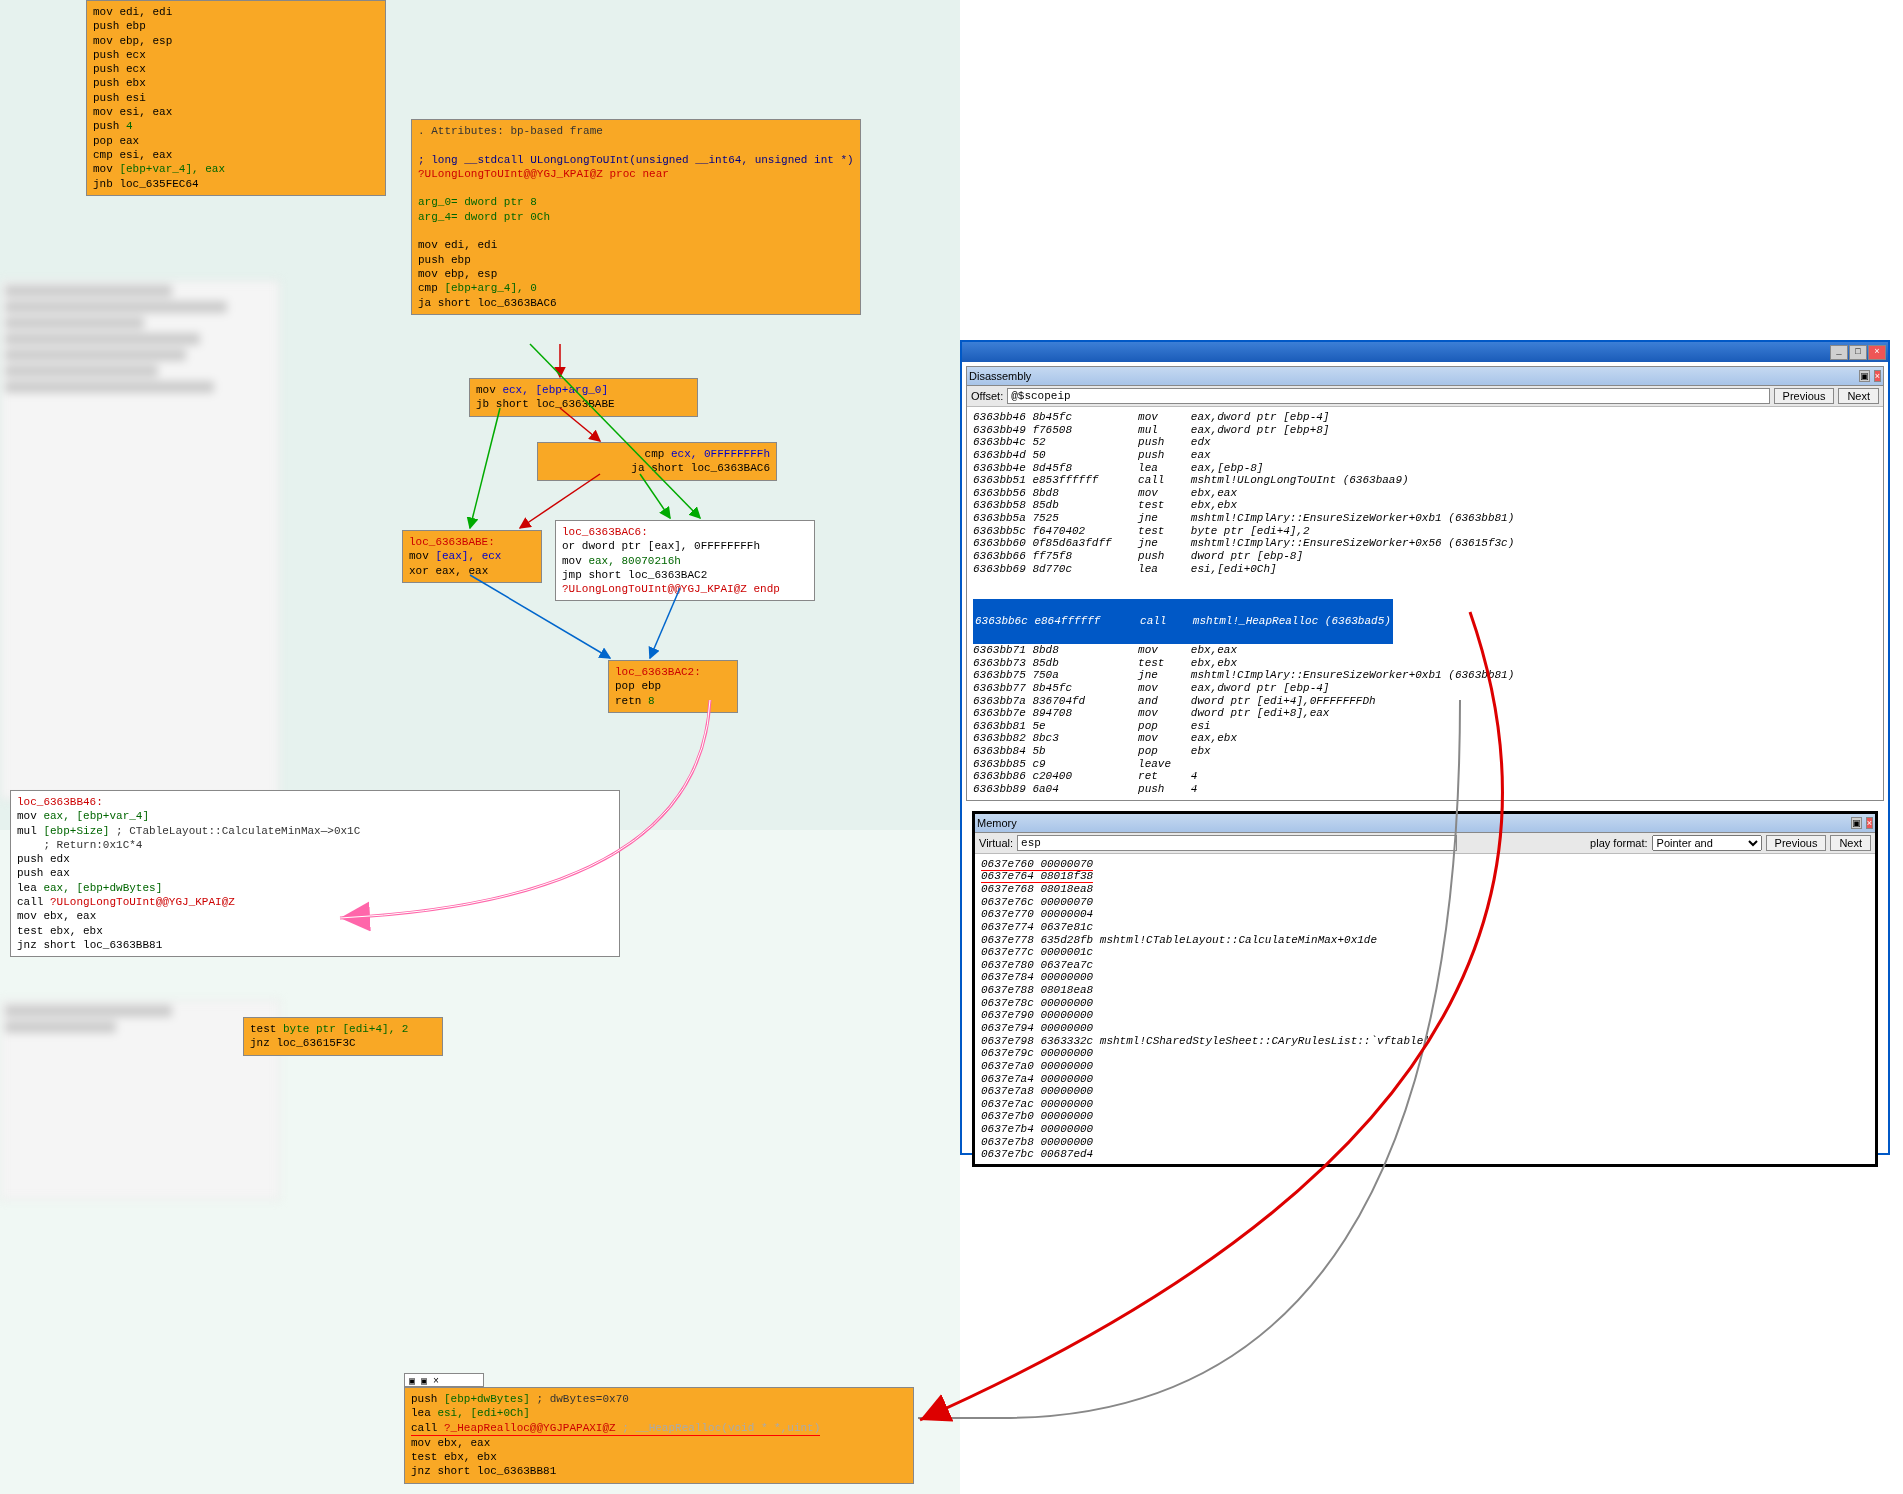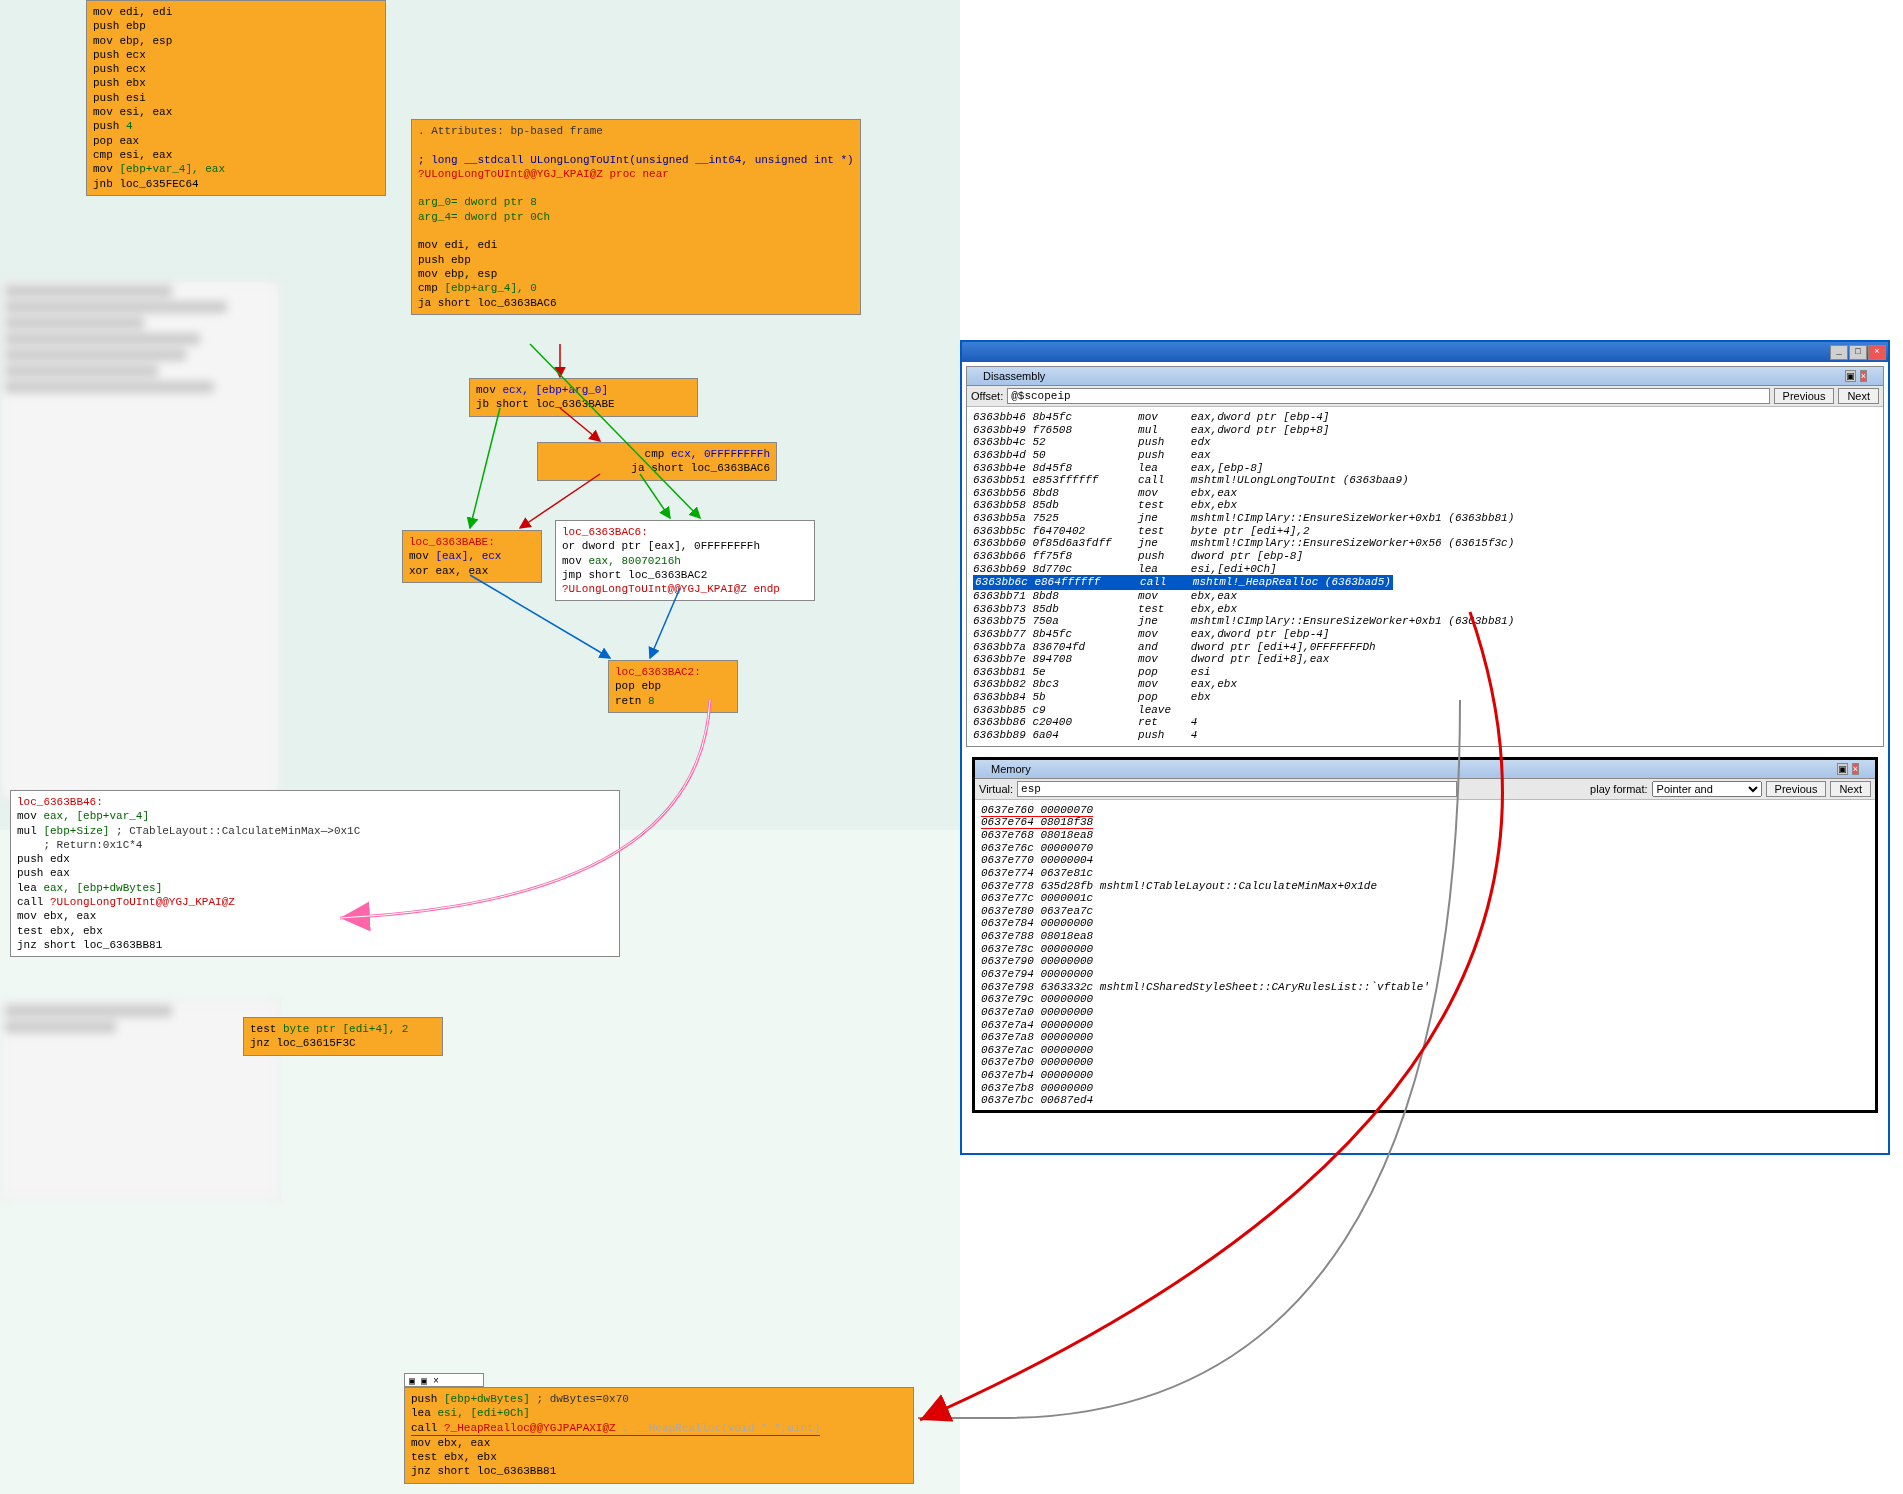--- a/index.html
+++ b/index.html
@@ -71,21 +71,21 @@
   border: 1px solid #888;
   margin-left: 1px;
   font-size: 9px;
   text-align: center;
   line-height: 13px;
   cursor: pointer;
 }
 .windbg-close { background: #e55; color: #fff; }
 .panel-header {
   background: linear-gradient(to bottom, #c5d9f1, #a8c4e8);
-  padding: 2px 16px;
+  padding: 2px 2px;
   font-size: 11px;
   font-family: sans-serif;
   border-bottom: 1px solid #888;
   display: flex;
   justify-content: space-between;
   align-items: center;
 }
 .panel-body {
   background: #fff;
   padding: 4px 6px;
@@ -117,21 +117,22 @@
   padding: 1px 8px;
   font-size: 11px;
   font-family: sans-serif;
   cursor: pointer;
 }
 .disasm-line { white-space: pre; font-style: italic; }
 .disasm-hl {
   background: #0058c6;
   color: #fff;
   display: inline-block;
-  padding: 1px 2px;
+  padding: 16px 2px;
+  margin-top: 24px;
 }
 .mem-red-underline {
   border-bottom: 1.5px solid red;
 }
 
 
 svg.overlay {
   position: absolute;
   top: 0; left: 0;
   width: 1903px;

